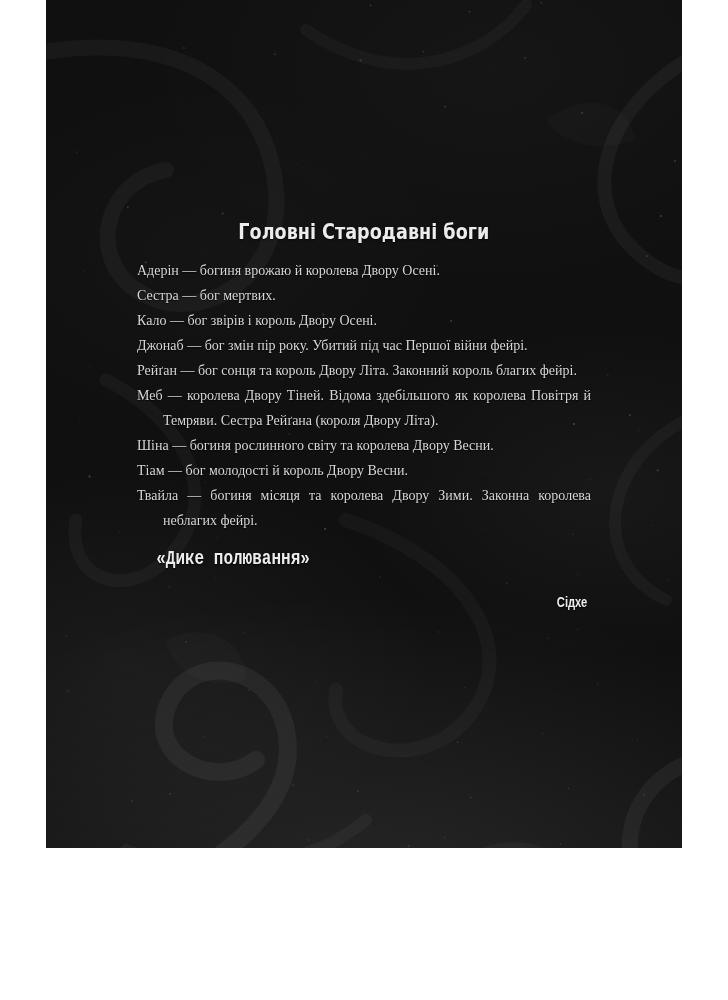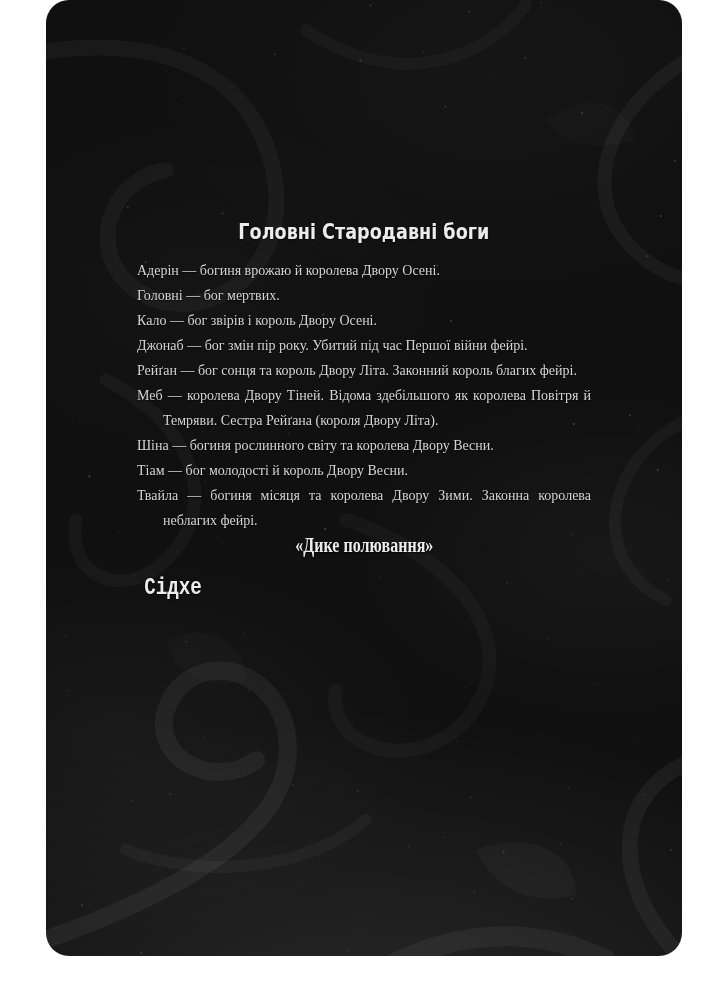--- a/index.html
+++ b/index.html
@@ -10,31 +10,30 @@
   }
   *{box-sizing:border-box}
   html,body{margin:0;padding:0}
   body{
     width:728px;height:1000px;overflow:hidden;
     background:var(--margin_bg);
     font-family:"Liberation Serif","DejaVu Serif",serif;
   }
   .page{
     position:relative;
-    width:636px;height:956px;
+    width:636px;height:848px;
     margin:0 auto;
     overflow:hidden;
     background:
       radial-gradient(900px 520px at 50% 108%, rgba(255,255,255,0.10), rgba(255,255,255,0) 62%),
       radial-gradient(520px 320px at 12% 78%, rgba(255,255,255,0.045), rgba(255,255,255,0) 60%),
       radial-gradient(430px 280px at 88% 58%, rgba(255,255,255,0.035), rgba(255,255,255,0) 60%),
       radial-gradient(600px 380px at 70% 8%, rgba(255,255,255,0.025), rgba(255,255,255,0) 60%),
       radial-gradient(420px 300px at 25% 30%, rgba(255,255,255,0.02), rgba(255,255,255,0) 60%),
       var(--page_bg);
-    border-radius: 23px;
   }
   .texture{
     position:absolute;left:0;top:0;width:636px;height:1000px;z-index:1;
     pointer-events:none;
   }
   .content{
     position:relative;z-index:2;
     padding:0 91px;
   }
   .title{
@@ -56,36 +55,35 @@
     line-height:25px;
     color:var(--body_text);
     text-align:justify;
     text-shadow:0 1px 1px rgba(0,0,0,.8);
   }
   .entry{
     padding-left:26px;
     text-indent:-26px;
   }
   .closing-heading{
-    margin-top:0;
-    text-align:center;
-    font-family:Liberation Serif, serif;
+    margin-top:14px;
+    font-family:Liberation Mono, monospace;
     font-weight:700;
     font-size:20px;
     line-height:24px;
     color:var(--heading_text);
     text-shadow:0 1px 2px rgba(0,0,0,.9);
     white-space:nowrap;
   }
   .closing-subheading{
     margin-top:19px;
-    text-align:left;
-    font-family:Liberation Mono, monospace;
+    text-align:right;
+    font-family:Liberation Sans, sans-serif;
     font-weight:700;
-    font-size:24px;
+    font-size:14px;
     line-height:24px;
     color:var(--heading_text);
     text-shadow:0 1px 2px rgba(0,0,0,.9);
   }
 </style>
 </head>
 <body>
 
 <div class="page">
 
@@ -227,21 +225,21 @@
       <circle cx="203.1" cy="689.9" r="0.72" fill="#ffffff" opacity="0.160"></circle>
       <circle cx="423.4" cy="11.6" r="0.94" fill="#ffffff" opacity="0.182"></circle>
       <circle cx="592.7" cy="430.3" r="1.16" fill="#ffffff" opacity="0.050"></circle>
     </svg>
 
   <div class="content">
     <h1 class="title"><span class="condense">Головні Стародавні боги</span></h1>
 
     <div class="glossary">
       <div class="entry">Адерін — богиня врожаю й королева Двору Осені.</div>
-      <div class="entry">Головні — бог мертвих.</div>
+      <div class="entry">Сестра — бог мертвих.</div>
       <div class="entry">Кало — бог звірів і король Двору Осені.</div>
       <div class="entry">Джонаб — бог змін пір року. Убитий під час Першої війни фейрі.</div>
       <div class="entry">Рейґан — бог сонця та король Двору Літа. Законний король благих фейрі.</div>
       <div class="entry">Меб — королева Двору Тіней. Відома здебільшого як королева Повітря й Темряви. Сестра Рейґана (короля Двору Літа).</div>
       <div class="entry">Шіна — богиня рослинного світу та королева Двору Весни.</div>
       <div class="entry">Тіам — бог молодості й король Двору Весни.</div>
       <div class="entry">Твайла — богиня місяця та королева Двору Зими. Законна королева неблагих фейрі.</div>
     </div>
 
     <div class="closing-heading"><span class="condense">«Дике полювання»</span></div>

